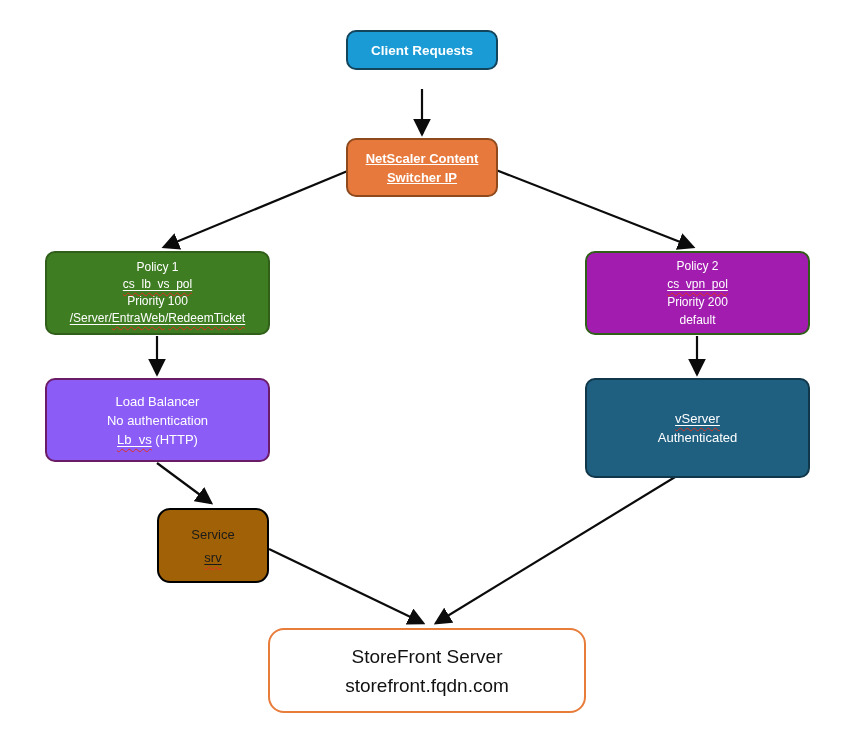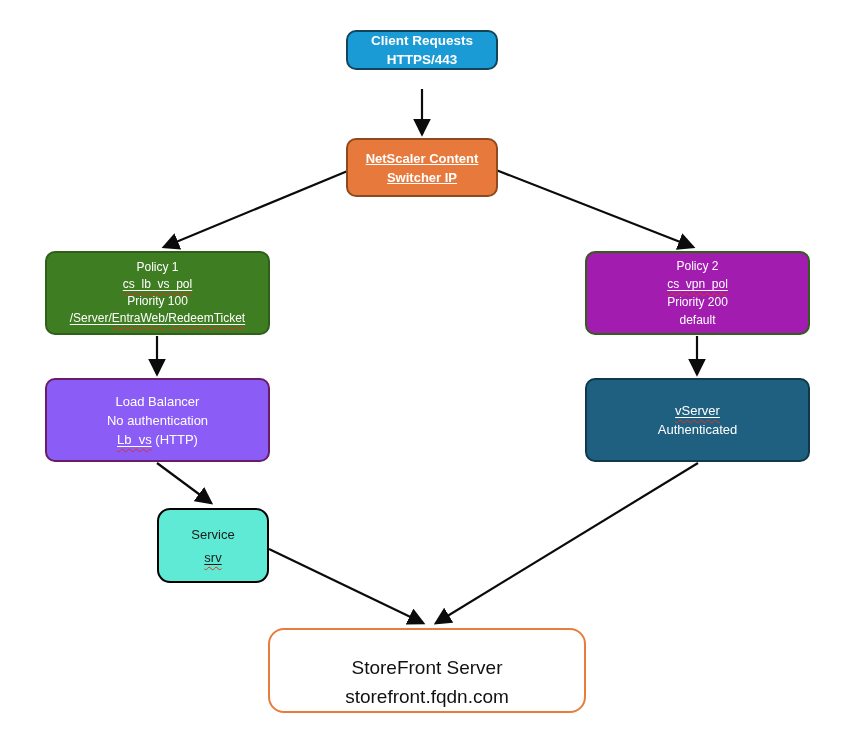--- a/index.html
+++ b/index.html
@@ -11,23 +11,23 @@
     position:absolute;box-sizing:border-box;
     display:flex;flex-direction:column;align-items:center;justify-content:center;
     text-align:center;border-radius:10px;color:#ffffff;line-height:17px;font-size:12px;
   }
   .node div{width:100%;}
   .blue   {left:346px;top:30px; width:152px;height:40px;background:#1B9BD5;border:2.5px solid #12455C;font-weight:700;font-size:13.5px;line-height:19px;}
   .orange {left:346px;top:138px;width:152px;height:59px;background:#E8793C;border:2.5px solid #8E4A1D;font-weight:600;font-size:13px;line-height:19px;text-decoration:underline;}
   .green1 {left:45px; top:251px;width:225px;height:84px;background:#3F7D23;border:2.5px solid #2F5F18;}
   .green2 {left:585px;top:251px;width:225px;height:84px;background:#a21caf;border:2.5px solid #2F5F18;line-height:18px;}
   .purple {left:45px; top:378px;width:225px;height:84px;background:#8b5cf6;border:2.5px solid #6B1C66;line-height:19px;font-size:13px;}
-  .teal   {left:585px;top:378px;width:225px;height:84px;background:#1F5F80;border:2.5px solid #11374A;line-height:19px;font-size:13px;}
-  .white-black{left:157px;top:508px;width:112px;height:75px;background:#5eead4;border:2px solid #000000;border-radius:13px;color:#1a1a1a;font-size:13px;line-height:23px;}
-  .white-orange{left:268px;top:628px;width:318px;height:85px;background:#ffffff;border:2px solid #E87D3B;border-radius:16px;color:#111111;font-size:19px;line-height:29px;justify-content:flex-end;}
+  .teal   {left:585px;top:378px;width:225px;height:100px;background:#1F5F80;border:2.5px solid #11374A;line-height:19px;font-size:13px;}
+  .white-black{left:157px;top:508px;width:112px;height:75px;background:#a16207;border:2px solid #000000;border-radius:13px;color:#1a1a1a;font-size:13px;line-height:23px;}
+  .white-orange{left:268px;top:628px;width:318px;height:85px;background:#ffffff;border:2px solid #E87D3B;border-radius:16px;color:#111111;font-size:19px;line-height:29px;}
   .squiggle{
     text-decoration-line:underline;text-decoration-style:wavy;
     text-decoration-color:#E0301E;text-decoration-thickness:1px;
     text-underline-offset:3.5px;
   }
   .uline{text-decoration-line:underline;text-decoration-thickness:1px;text-underline-offset:1.5px;}
   #arrows{position:absolute;left:0;top:0;pointer-events:none;}
 </style>
 </head>
 <body>
@@ -43,21 +43,20 @@
   <line x1="496" y1="170" x2="693" y2="247" stroke="#0b0b0b" stroke-width="2.2" marker-end="url(#ah)"></line>
   <line x1="157" y1="336" x2="157" y2="374" stroke="#0b0b0b" stroke-width="2.2" marker-end="url(#ah)"></line>
   <line x1="697" y1="336" x2="697" y2="374" stroke="#0b0b0b" stroke-width="2.2" marker-end="url(#ah)"></line>
   <line x1="157" y1="463" x2="211" y2="503" stroke="#0b0b0b" stroke-width="2.2" marker-end="url(#ah)"></line>
   <line x1="269" y1="549" x2="423" y2="623" stroke="#0b0b0b" stroke-width="2.2" marker-end="url(#ah)"></line>
   <line x1="698" y1="463" x2="436" y2="623" stroke="#0b0b0b" stroke-width="2.2" marker-end="url(#ah)"></line>
 </svg>
 
 <div class="node blue">
   <div>Client Requests</div>
-  <div>HTTPS/443</div>
 </div>
 
 <div class="node orange">
   <div>NetScaler Content</div>
   <div>Switcher IP</div>
 </div>
 
 <div class="node green1">
   <div>Policy 1</div>
   <div><span class="squiggle"><span class="uline">cs_lb_vs_pol</span></span></div>

